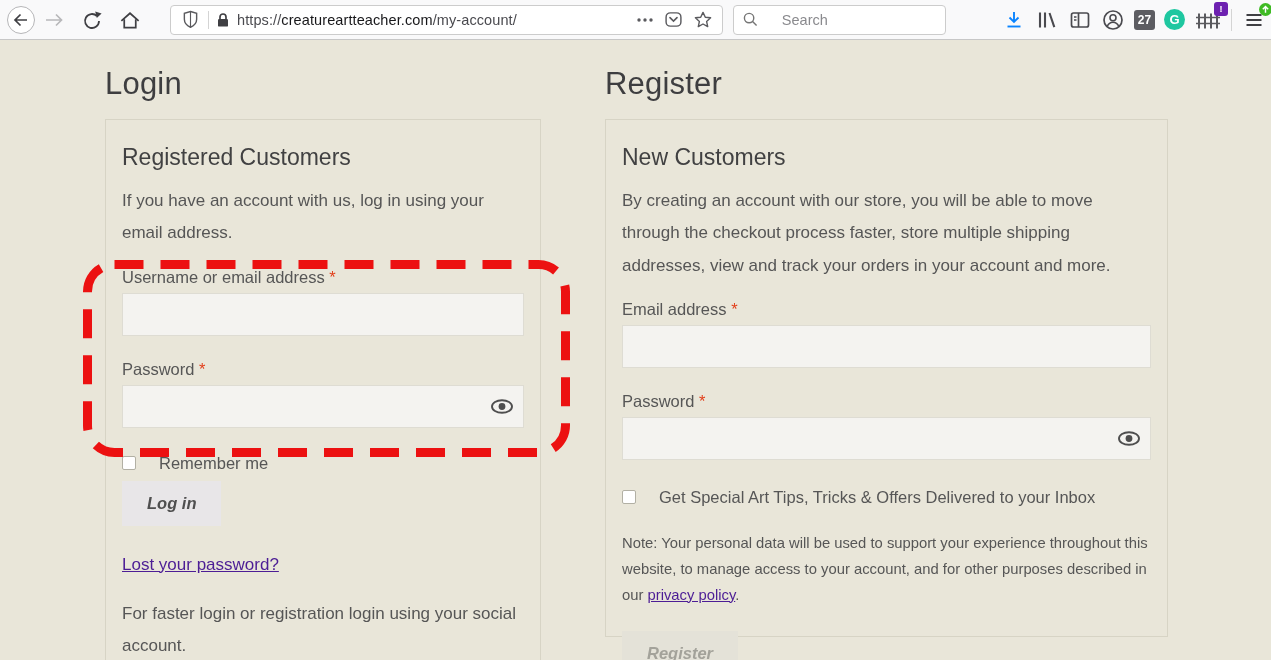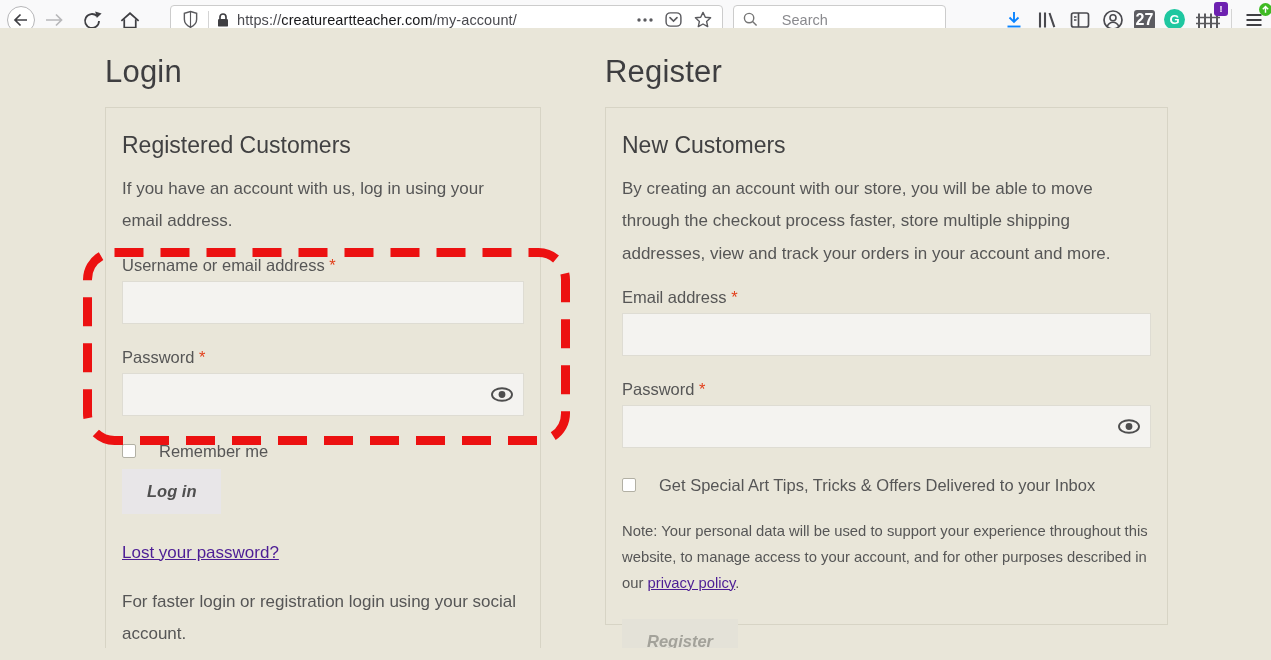--- a/index.html
+++ b/index.html
@@ -37,40 +37,40 @@
   .searchbar input {
     border:none; outline:none; width:100%; font-size:14.5px;
     font-family:"Liberation Sans", sans-serif; color:#3f3f43; background:transparent;
   }
   .searchbar input::placeholder { color:#8a8a8e; }
 
   .right { display:flex; align-items:center; gap:9px; margin-left:56px; }
   .right .tbtn + .tbtn { margin-left:0; }
   .badge27 {
     width:21px; height:20px; background:#5c5c61; border-radius:3px;
-    color:#fff; font-size:16px; font-weight:bold; display:flex; align-items:center; justify-content:center;
+    color:#fff; font-size:12px; font-weight:bold; display:flex; align-items:center; justify-content:center;
   }
   .gbadge {
     width:21px; height:21px; background:#1fc7a0; border-radius:50%;
     color:#fff; font-size:13px; font-weight:bold; display:flex; align-items:center; justify-content:center;
   }
   .relwrap { position:relative; }
   .alertbadge {
     position:absolute; top:-6px; right:-8px; width:14px; height:14px;
     background:#6d21b0; border-radius:3px; color:#fff; font-size:9px; font-weight:bold;
     display:flex; align-items:center; justify-content:center;
   }
   .updbadge {
     position:absolute; top:-6px; right:-7px; width:13px; height:13px;
     background:#3fba24; border-radius:50%; display:flex; align-items:center; justify-content:center;
   }
   .vsep { width:1px; height:22px; background:#d4d4d4; margin:0 2px; }
 
   
-  .page { position:absolute; top:28px; left:0; width:1271px; height:620px; background:#e9e6d9; overflow:hidden; color:#565656; }
+  .page { position:absolute; top:40px; left:0; width:1271px; height:620px; background:#e9e6d9; overflow:hidden; color:#565656; }
   .col { position:absolute; top:0; }
   .col-login { left:105px; width:436px; }
   .col-register { left:605px; width:563px; }
   h1 { margin-top:26px; font-size:31px; font-weight:300; color:#3e3e40; letter-spacing:.2px; }
   .panel { margin-top:17px; border:1px solid #d7d4c5; padding:12px 16px 20px; }
   .panel-login { height:600px; }
   .panel-register { height:518px; }
   h2 { margin-top:12px; font-size:23px; font-weight:400; color:#414142; }
   p.intro { margin-top:14px; font-size:17px; line-height:1.9; color:#565656; }
   .field-label { display:block; margin-top:18px; font-size:16.5px; color:#565656; }

